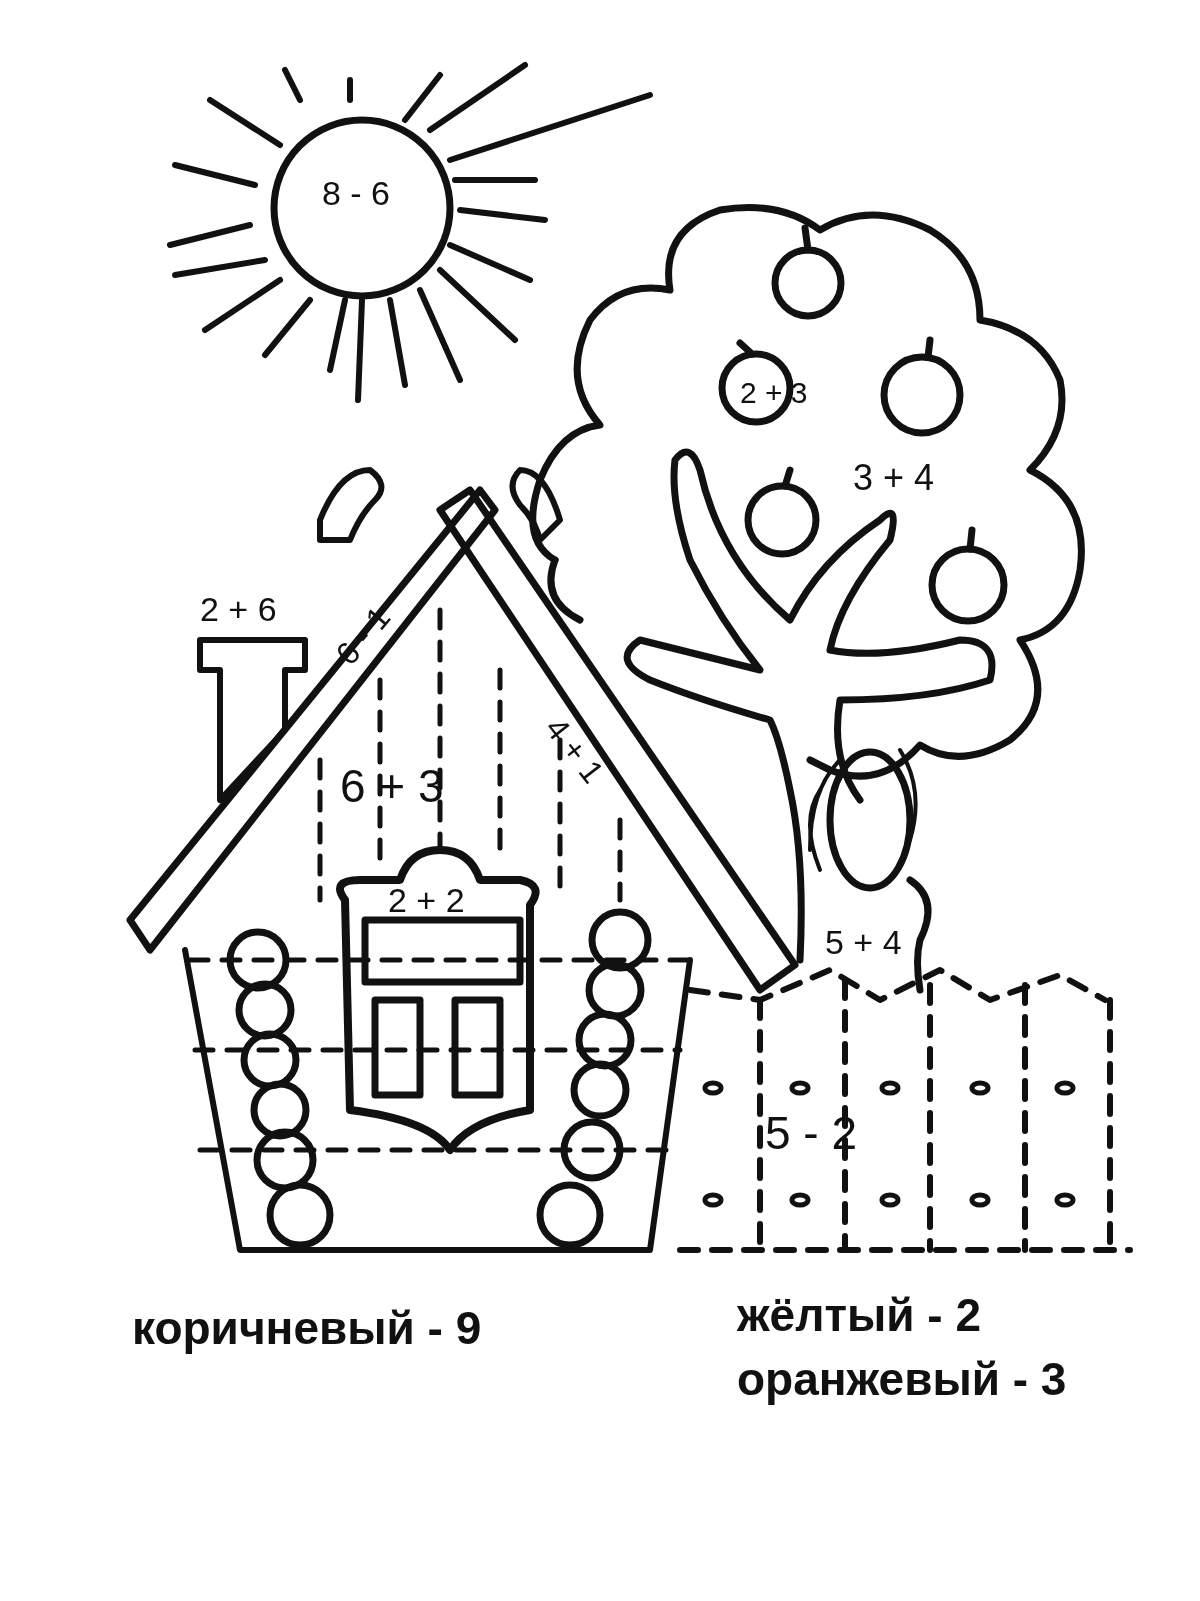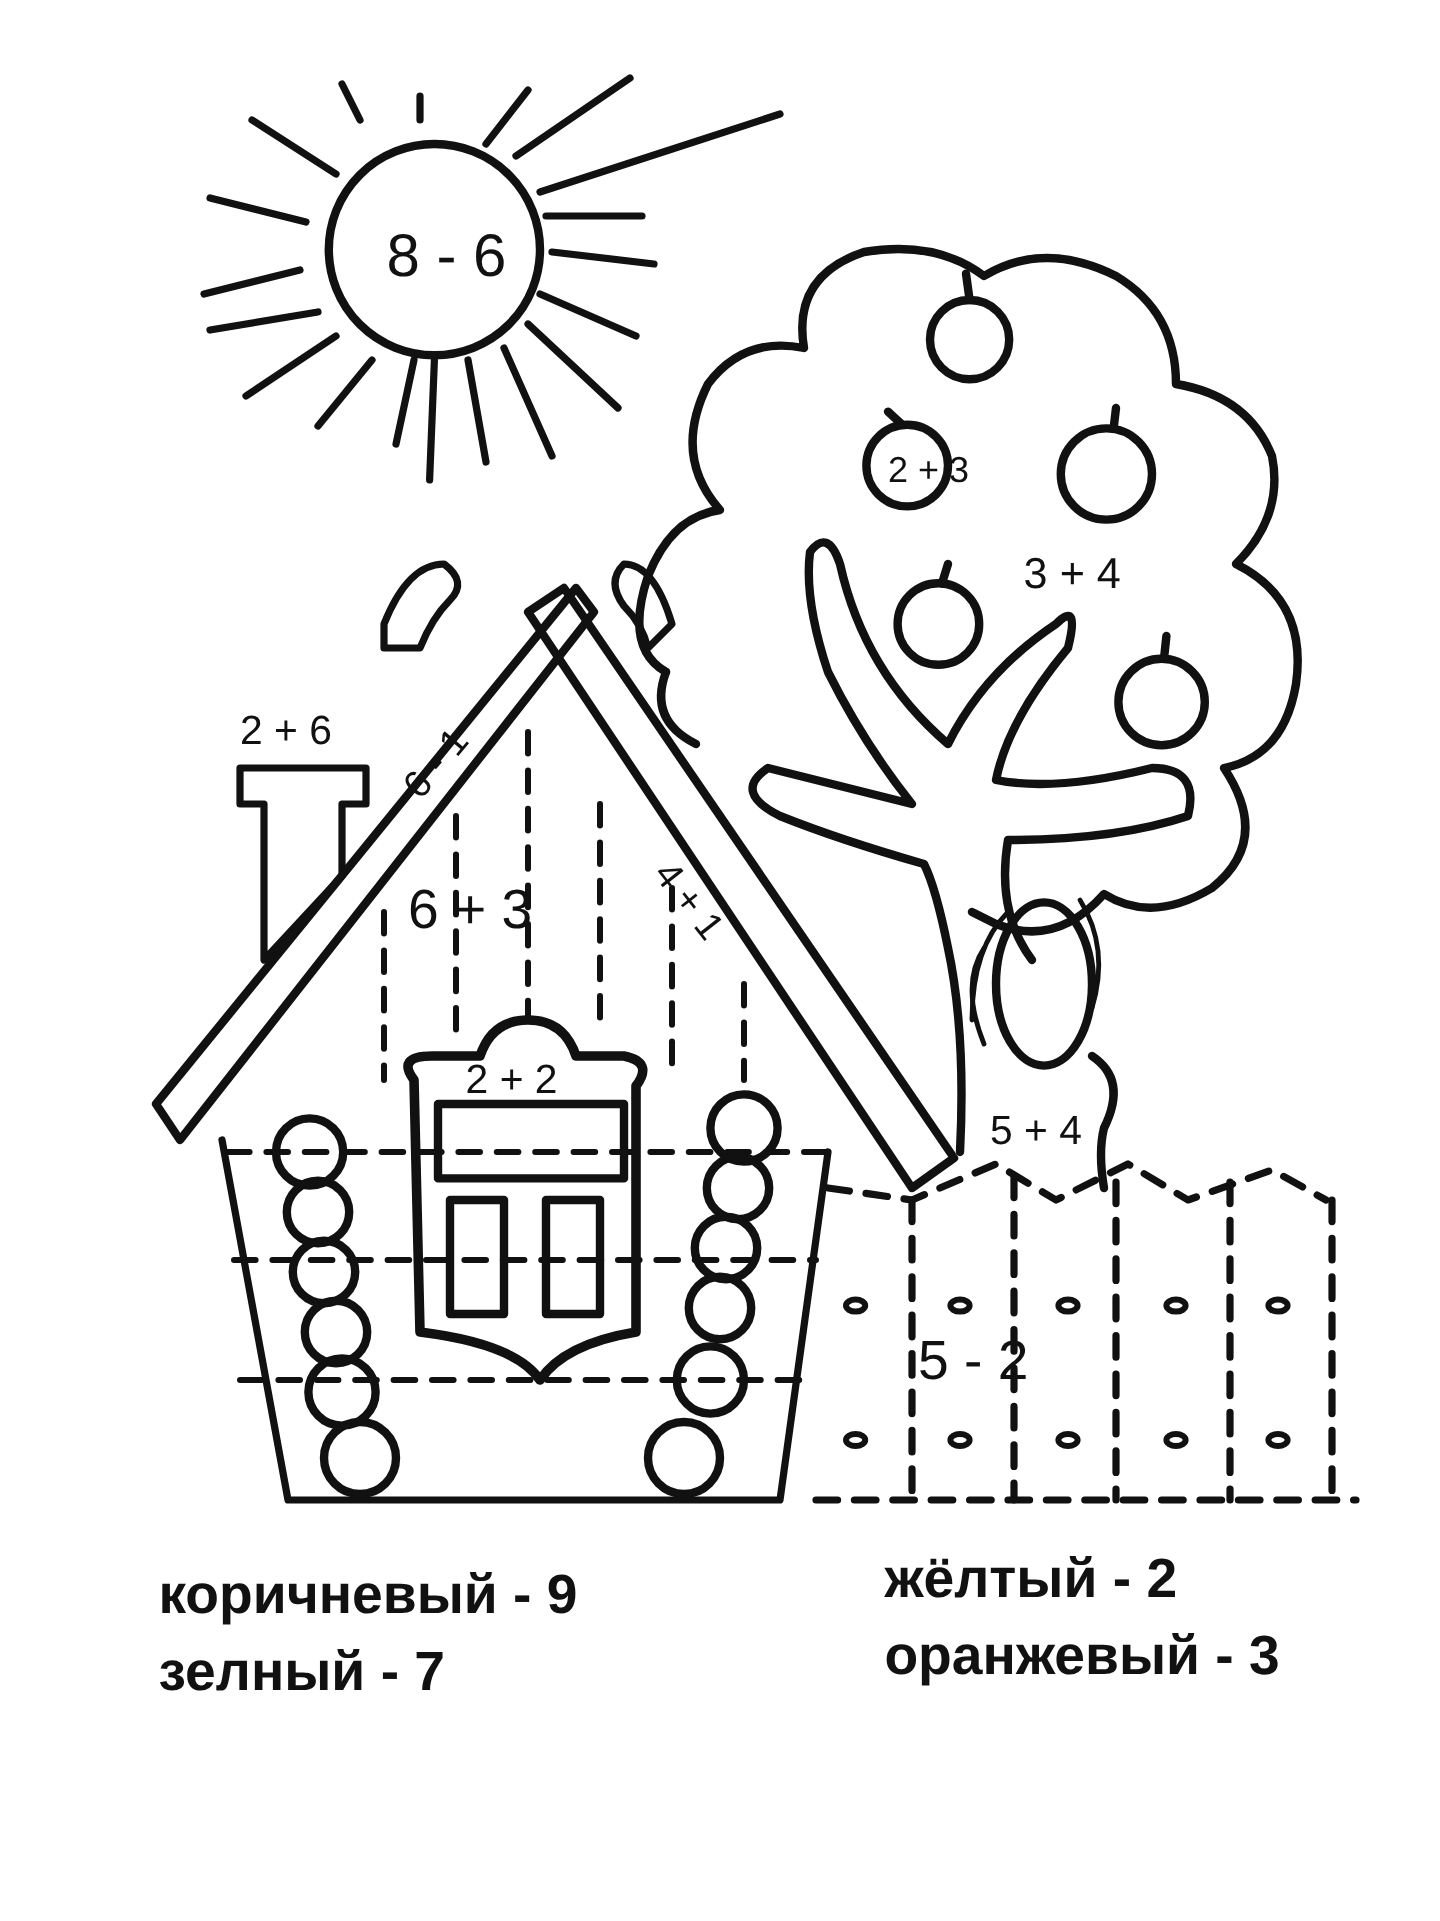--- a/index.html
+++ b/index.html
@@ -123,31 +123,30 @@
         <circle cx="570" cy="1215" r="30"></circle>
     </g>
 
     <path d="M345 900 Q330 880 360 880 L400 880 Q410 850 440 850 Q470 850 480 880 L520 880 Q545 885 530 905 L530 1110 Q470 1120 450 1150 Q430 1120 350 1110 Z" stroke-width="8"></path>
     <rect x="365" y="920" width="155" height="62" stroke-width="7"></rect>
     <rect x="375" y="1000" width="45" height="95" stroke-width="7"></rect>
     <rect x="455" y="1000" width="45" height="95" stroke-width="7"></rect>
   </g>
 </svg>
 
-<div class="lbl" style="left:322px;top:188px;font-size:50px;">8 - 6</div>
+<div class="lbl" style="left:322px;top:176px;font-size:34px;">8 - 6</div>
 <div class="lbl" style="left:740px;top:378px;font-size:30px;">2 + 3</div>
 <div class="lbl" style="left:853px;top:460px;font-size:36px;">3 + 4</div>
 <div class="lbl" style="left:200px;top:592px;font-size:34px;">2 + 6</div>
 <div class="lbl" style="left:330px;top:650px;font-size:32px;transform:rotate(-50deg);transform-origin:left top;">6 - 1</div>
 <div class="lbl" style="left:565px;top:712px;font-size:32px;transform:rotate(52deg);transform-origin:left top;">4 + 1</div>
-<div class="lbl" style="left:340px;top:734px;font-size:46px;">6 + 3</div>
+<div class="lbl" style="left:340px;top:763px;font-size:46px;">6 + 3</div>
 <div class="lbl" style="left:388px;top:883px;font-size:34px;">2 + 2</div>
 <div class="lbl" style="left:825px;top:925px;font-size:34px;">5 + 4</div>
 <div class="lbl" style="left:765px;top:1110px;font-size:46px;">5 - 2</div>
 
 <div class="legend" style="left:132px;top:1305px;">
   <div>коричневый - 9</div>
-  <div>зелный - 7</div>
 </div>
 <div class="legend" style="left:737px;top:1292px;">
   <div>жёлтый - 2</div>
   <div>оранжевый - 3</div>
 </div>
 
 </body></html>

